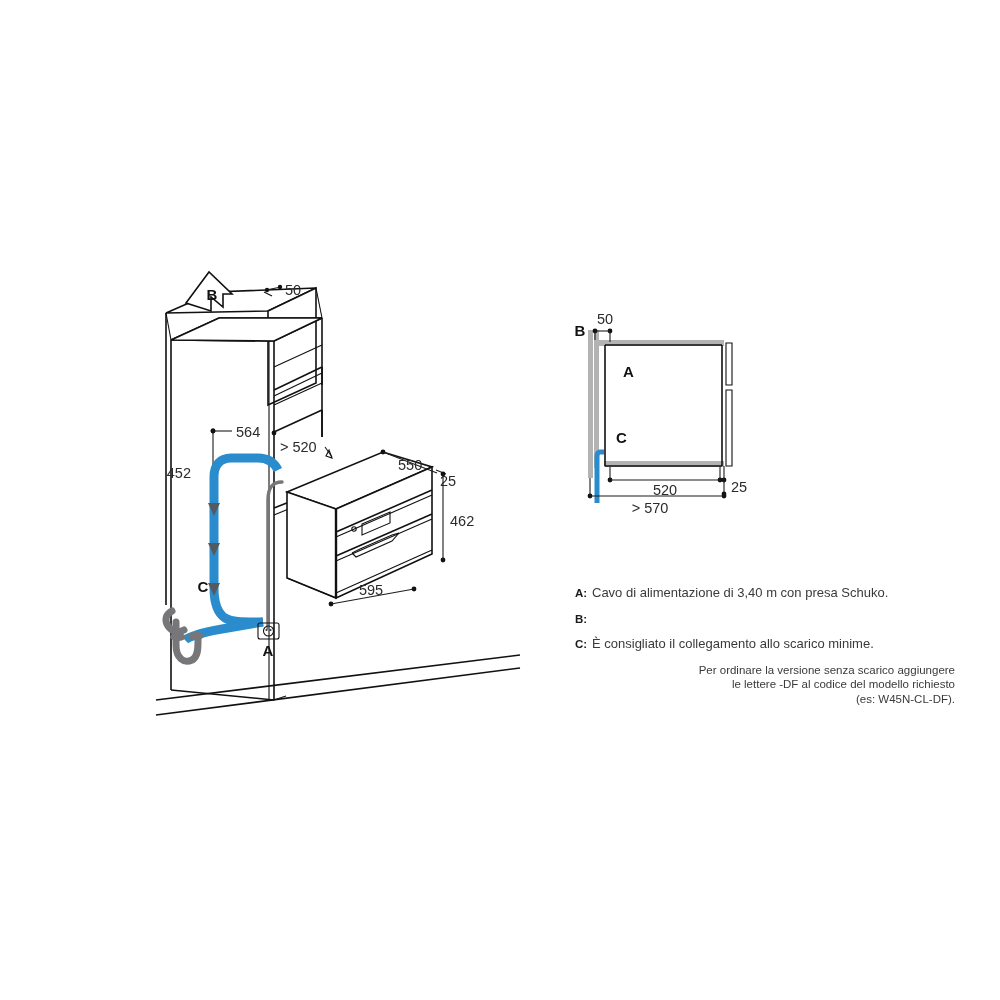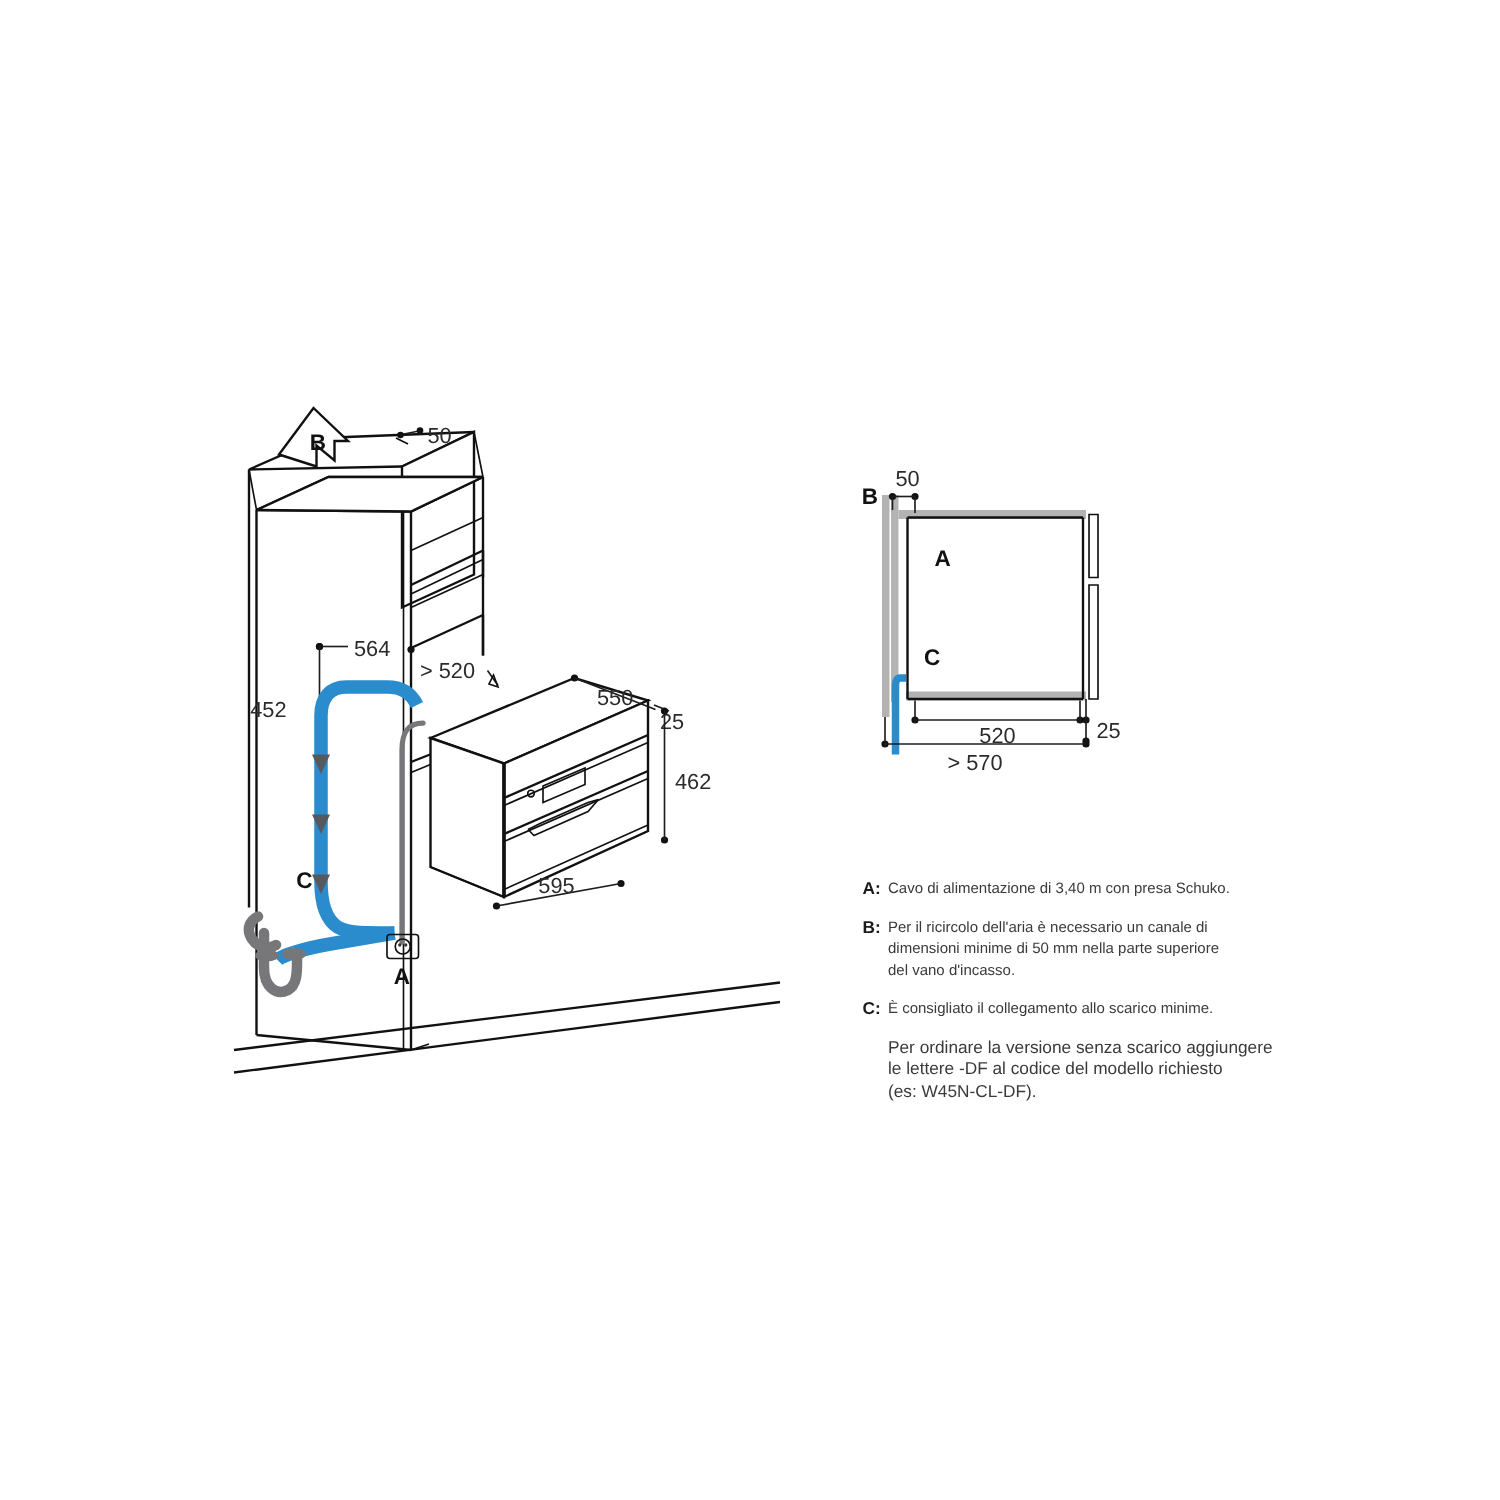--- a/index.html
+++ b/index.html
@@ -42,32 +42,33 @@
   }
   .legend-key {
     font-weight: bold;
     font-size: 11.5px;
     color: #1a1a1a;
     width: 17px;
     flex: 0 0 17px;
     line-height: 14.5px;
   }
   .legend-text {
-    font-size: 10px;
+    font-size: 13px;
     color: #3a3a3a;
     line-height: 14.5px;
     white-space: pre-line;
   }
   .legend-note {
     margin-left: 17px;
     font-size: 11.5px;
     color: #3a3a3a;
     line-height: 14.5px;
     white-space: pre-line;
     margin-top: 9px;
+    text-align: right;
   }
   
   .dim-txt {
     font-family: "Liberation Sans", sans-serif;
     font-size: 14.5px;
     fill: #2b2b2b;
   }
   .lbl-bold {
     font-family: "Liberation Sans", sans-serif;
     font-size: 15px;
@@ -325,23 +326,20 @@
 
   <div id="legend">
 
     <div class="legend-row">
       <div class="legend-key">A:</div>
       <div class="legend-text">Cavo di alimentazione di 3,40 m con presa Schuko.</div>
     </div>
 
     <div class="legend-row">
       <div class="legend-key">B:</div>
-      <div class="legend-text">Per il ricircolo dell'aria è necessario un canale di
-dimensioni minime di 50 mm nella parte superiore
-del vano d'incasso.</div>
     </div>
 
     <div class="legend-row">
       <div class="legend-key">C:</div>
       <div class="legend-text">È consigliato il collegamento allo scarico minime.</div>
     </div>
 
     <div class="legend-note">Per ordinare la versione senza scarico aggiungere
 le lettere -DF al codice del modello richiesto
 (es: W45N-CL-DF).</div>

